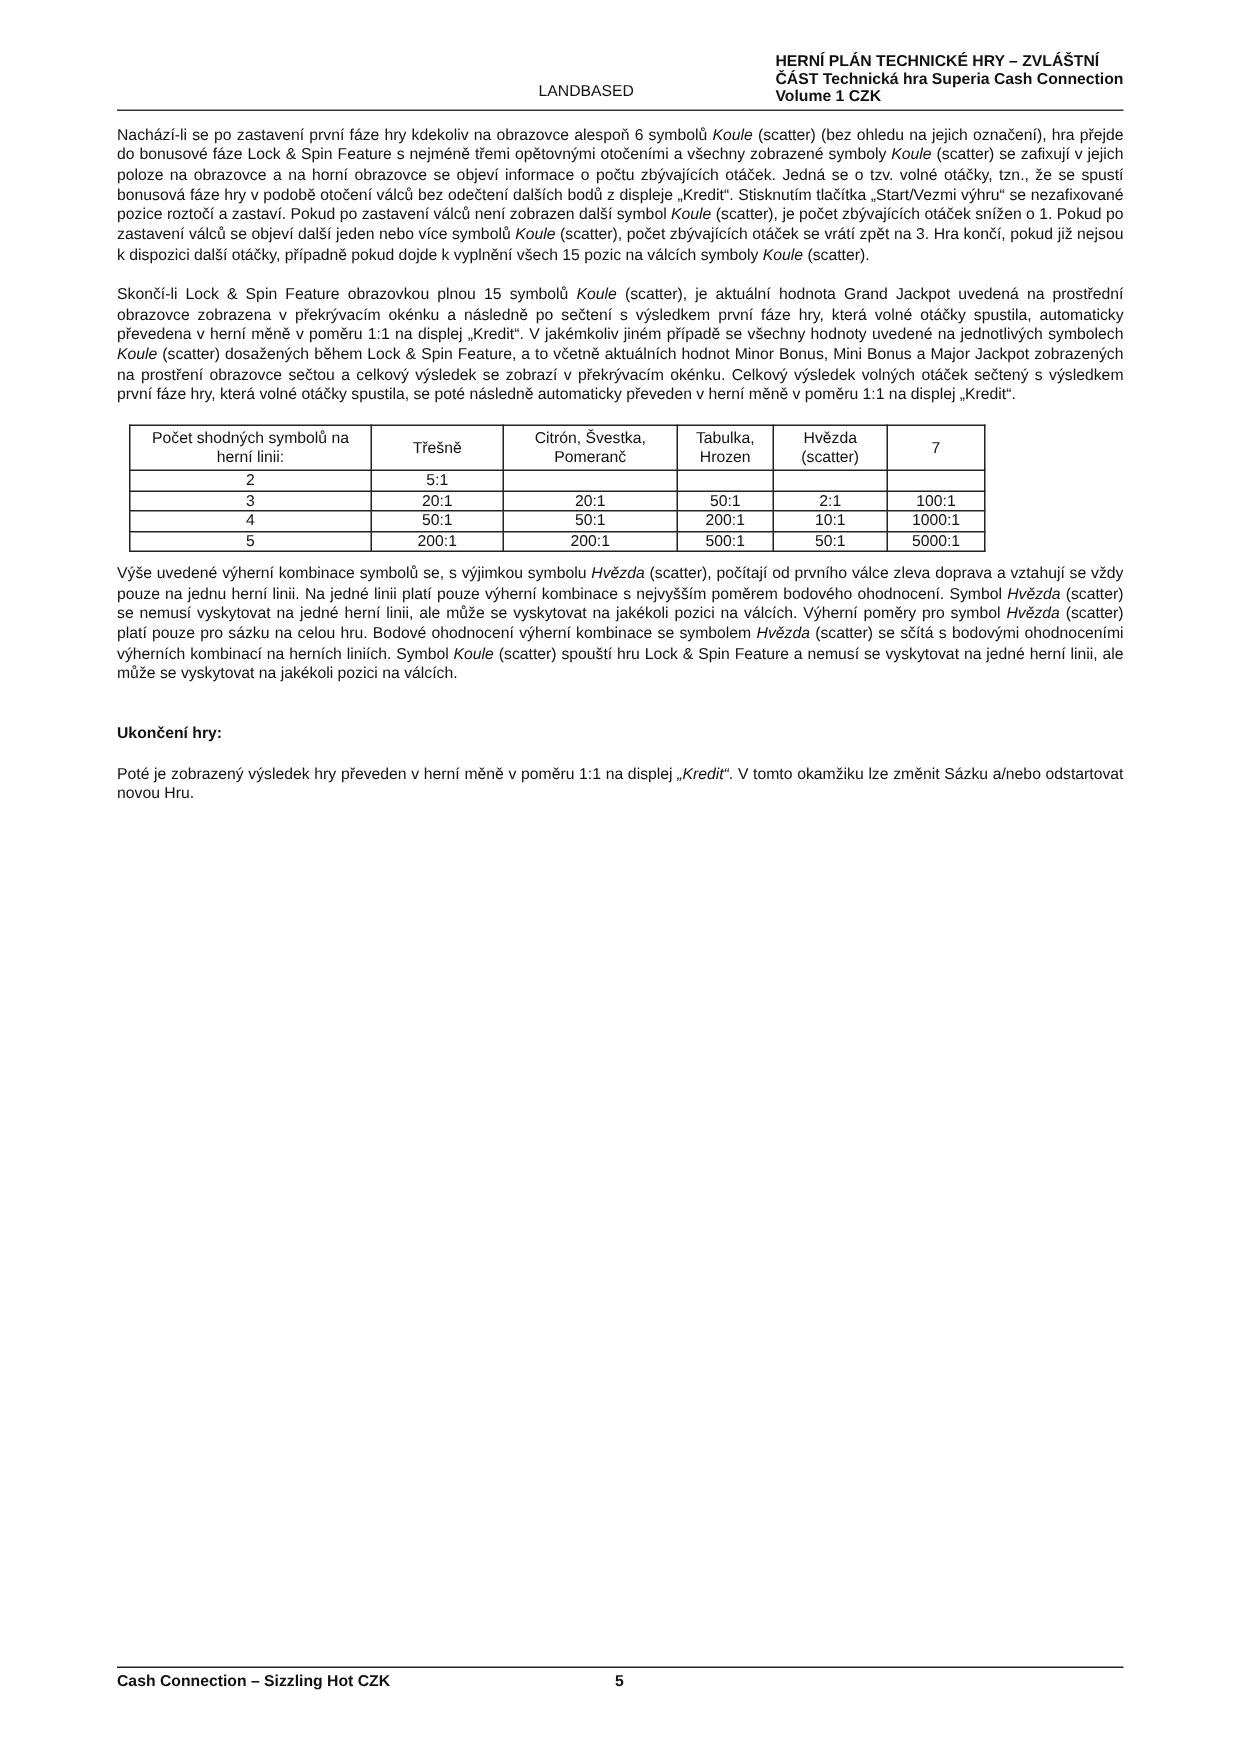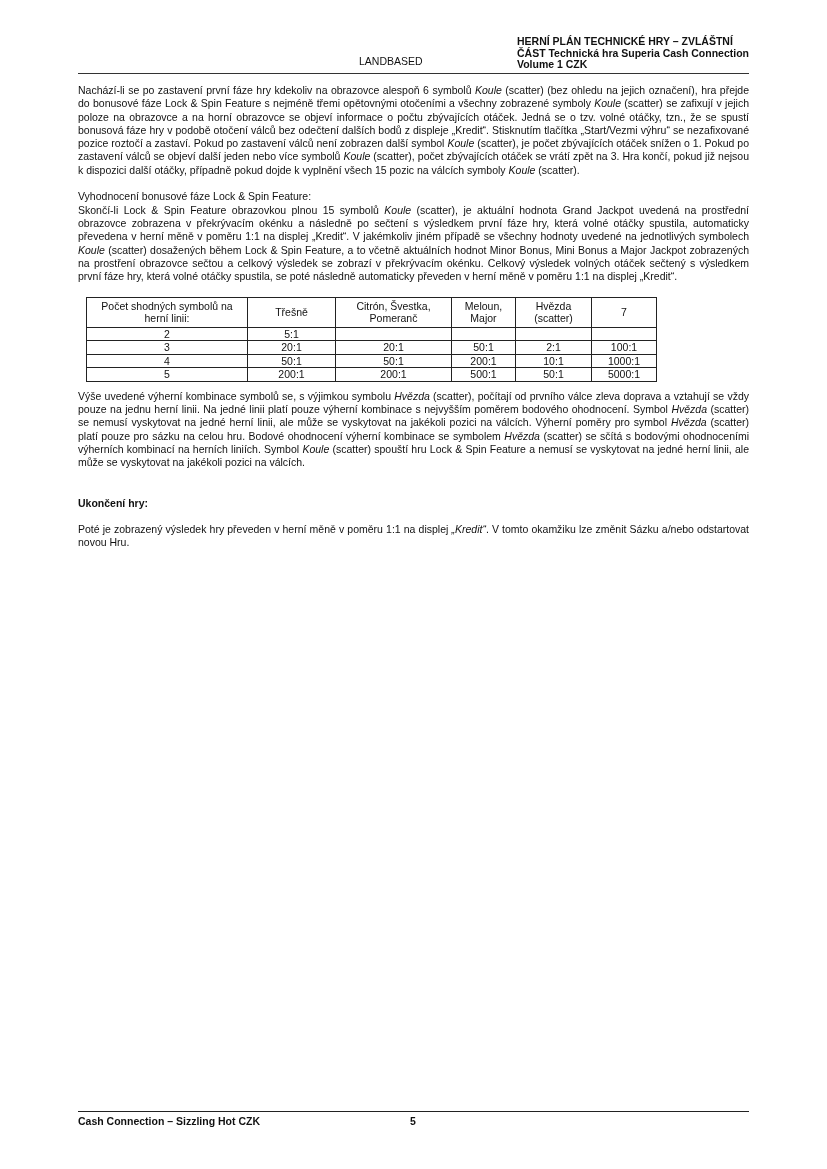--- a/index.html
+++ b/index.html
@@ -46,31 +46,30 @@
     <div>ČÁST Technická hra Superia Cash Connection</div>
     <div>Volume 1 CZK</div>
   </div>
   <div class="hdr-line"></div>
 
   <div class="body">
 
 
     <p><span>Nachází-li se po zastavení první fáze hry kdekoliv na obrazovce alespoň 6 symbolů </span><i>Koule</i><span> (scatter) (bez ohledu na jejich označení), hra přejde do bonusové fáze Lock &amp; Spin Feature s nejméně třemi opětovnými otočeními a všechny zobrazené symboly </span><i>Koule</i><span> (scatter) se zafixují v jejich poloze na obrazovce a na horní obrazovce se objeví informace o počtu zbývajících otáček. Jedná se o tzv. volné otáčky, tzn., že se spustí bonusová fáze hry v podobě otočení válců bez odečtení dalších bodů z displeje „Kredit“. Stisknutím tlačítka „Start/Vezmi výhru“ se nezafixované pozice roztočí a zastaví. Pokud po zastavení válců není zobrazen další symbol </span><i>Koule</i><span> (scatter), je počet zbývajících otáček snížen o 1. Pokud po zastavení válců se objeví další jeden nebo více symbolů </span><i>Koule</i><span> (scatter), počet zbývajících otáček se vrátí zpět na 3. Hra končí, pokud již nejsou k dispozici další otáčky, případně pokud dojde k vyplnění všech 15 pozic na válcích symboly </span><i>Koule</i><span> (scatter).</span></p>
 
-    <p class="tight">Vyhodnocení bonusové fáze Lock &amp; Spin Feature:</p>
     <p><span>Skončí-li Lock &amp; Spin Feature obrazovkou plnou 15 symbolů </span><i>Koule</i><span> (scatter), je aktuální hodnota Grand Jackpot uvedená na prostřední obrazovce zobrazena v překrývacím okénku a následně po sečtení s výsledkem první fáze hry, která volné otáčky spustila, automaticky převedena v herní měně v poměru 1:1 na displej „Kredit“. V jakémkoliv jiném případě se všechny hodnoty uvedené na jednotlivých symbolech </span><i>Koule</i><span> (scatter) dosažených během Lock &amp; Spin Feature, a to včetně aktuálních hodnot Minor Bonus, Mini Bonus a Major Jackpot zobrazených na prostření obrazovce sečtou a celkový výsledek se zobrazí v překrývacím okénku. Celkový výsledek volných otáček sečtený s výsledkem první fáze hry, která volné otáčky spustila, se poté následně automaticky převeden v herní měně v poměru 1:1 na displej „Kredit“.</span></p>
 
 
     <table class="pay">
       <thead>
         <tr>
           <th style="width:156px">Počet shodných symbolů na herní linii:</th>
           <th style="width:83px">Třešně</th>
           <th style="width:111px">Citrón, Švestka, Pomeranč</th>
-          <th style="width:59px">Meloun, Major</th>
+          <th style="width:59px">Tabulka, Hrozen</th>
           <th style="width:71px">Hvězda (scatter)</th>
           <th style="width:60px">7</th>
         </tr>
       </thead>
       <tbody>
         <tr>
           <td>2</td>
           <td>5:1</td>
           <td></td>
           <td></td>

